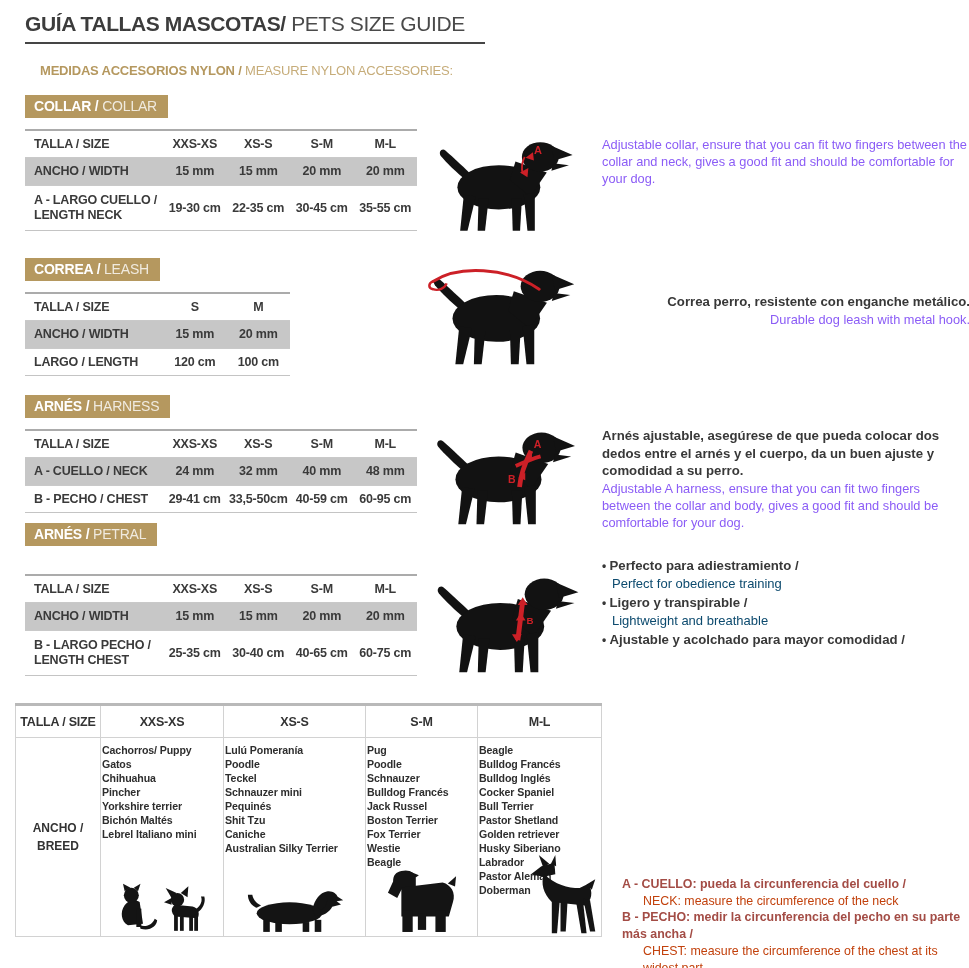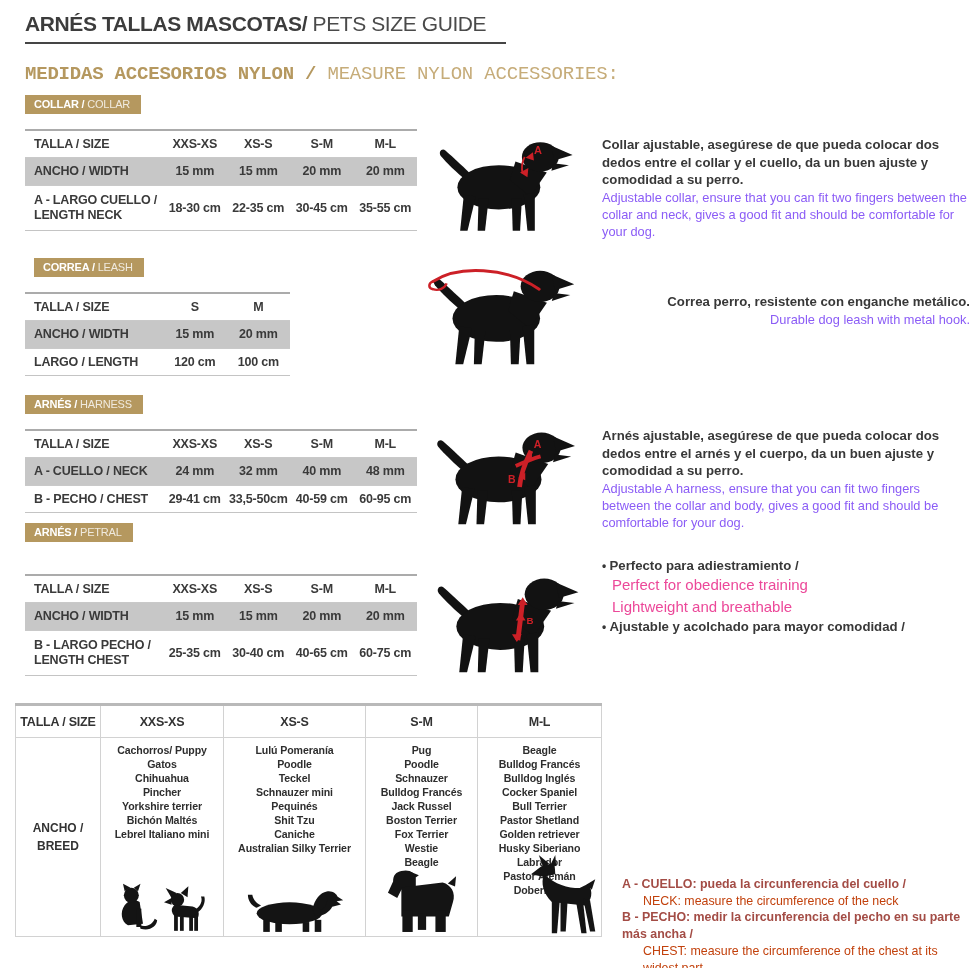--- a/index.html
+++ b/index.html
@@ -13,26 +13,26 @@
     position:relative;width:969px;height:968px;background:#ffffff;overflow:hidden;
     font-family:"Liberation Sans", sans-serif;color:#3a3a3a;
   }
   
   .title{
     position:absolute;left:25px;top:12px;font-size:21px;letter-spacing:-0.4px;
     border-bottom:2px solid #454545;padding:0 20px 6px 0;white-space:nowrap;color:#3c3c3c;
   }
   .title .es{font-weight:700;}
   .title .en{font-weight:400;color:#4a4a4a;}
-  .subtitle{position:absolute;left:25px;top:63px;font-size:19px;letter-spacing:-0.2px;white-space:nowrap;font-family:Liberation Mono, monospace;}
+  .subtitle{position:absolute;left:40px;top:63px;font-size:13px;letter-spacing:-0.2px;white-space:nowrap;}
   .subtitle .es{font-weight:700;color:var(--accent);}
   .subtitle .en{font-weight:400;color:#c6ac79;}
   
   .badge{
-    position:absolute;background:var(--accent);color:#fff;font-size:11px;
+    position:absolute;background:var(--accent);color:#fff;font-size:14px;
     padding:3px 11px 4px 9px;white-space:nowrap;letter-spacing:-0.2px;
   }
   .badge .es{font-weight:700;}
   .badge .en{font-weight:400;opacity:.8;}
   
   table.size-table{
     position:absolute;border-collapse:collapse;table-layout:fixed;
     border-top:2px solid #ababab;border-bottom:1px solid #c4c4c4;
     font-size:12.5px;letter-spacing:-0.2px;color:#3a3a3a;
   }
@@ -51,31 +51,31 @@
   .mark{fill:var(--red);}
   .mark-stroke{stroke:var(--red);fill:none;}
   .mark text{font-family:"Liberation Sans",sans-serif;font-weight:700;fill:var(--red);}
   
   .desc{position:absolute;width:368px;line-height:1.34;}
   .desc .es{font-weight:700;font-size:13.2px;color:#383838;}
   .desc .en{font-weight:400;font-size:12.8px;color:#8b5cf6;}
   .bullets{position:absolute;width:368px;line-height:1.32;}
   .b-es{font-weight:700;font-size:13.2px;color:#383838;}
   .b-es::before{content:"• ";font-size:12px;}
-  .b-en{font-weight:400;font-size:15px;color:#ec4899;padding-left:10px;margin-bottom:2px;}
+  .b-en{font-weight:400;font-size:13px;color:#0c4a6e;padding-left:10px;margin-bottom:2px;}
   
   table.breed-table{
     position:absolute;border-collapse:collapse;table-layout:fixed;
     border-top:3px solid #b9b9b9;font-size:12.5px;color:#333;
   }
   table.breed-table td,table.breed-table th{border:1px solid #d2d2d2;}
   table.breed-table th{font-weight:700;height:29px;letter-spacing:-0.2px;font-size:12.5px;}
   td.raza{vertical-align:middle;text-align:center;font-weight:700;font-size:12px;line-height:1.5;}
   td.breed-cell{position:relative;vertical-align:top;height:196px;}
-  .breeds{padding-top:5px;text-align:center;font-weight:700;font-size:10.6px;line-height:1.32;letter-spacing:-0.1px;color:#2e2e2e;}
+  .breeds{padding-top:5px;text-align:left;font-weight:700;font-size:10.6px;line-height:1.32;letter-spacing:-0.1px;color:#2e2e2e;}
   .sil{position:absolute;bottom:3px;left:0;right:0;display:flex;justify-content:center;align-items:flex-end;gap:6px;}
   .sil svg{display:block;}
   .sil-fill{fill:#141414;}
   td.ml .sil{justify-content:flex-end;padding-right:4px;bottom:0;}
   
   .notes{position:absolute;left:622px;top:876px;width:345px;font-size:12.4px;line-height:1.35;color:var(--noteRed);}
   .note-es{font-weight:700;}
   .note-en{font-weight:400;padding-left:21px;color:#c2410c;}
 </style>
 </head>
@@ -94,21 +94,21 @@
       <path d="M52 72 L63 72 L59 107 L51 107 Z"></path>
       <path d="M88 72 L99 72 L97 107 L89 107 Z"></path>
       <path d="M101 68 L113 66 L113 107 L105 107 Z"></path>
     </g>
   </symbol>
 </svg>
 
 <div class="page">
 
   <div class="title">
-    <span class="es">ARNÉS TALLAS MASCOTAS/</span><span class="en"> PETS SIZE GUIDE</span>
+    <span class="es">GUÍA TALLAS MASCOTAS/</span><span class="en"> PETS SIZE GUIDE</span>
   </div>
   <div class="subtitle">
     <span class="es">MEDIDAS ACCESORIOS NYLON /</span><span class="en"> MEASURE NYLON ACCESSORIES:</span>
   </div>
 
   <div class="badge" style="left:25px;top:95px;">
     <span class="es">COLLAR /</span><span class="en"> COLLAR</span>
   </div>
   <table class="size-table" style="left:25px;top:129px;width:392px;">
     <colgroup>
@@ -128,44 +128,43 @@
     </tr>
     <tr class="shaded">
       <td class="lbl">ANCHO / WIDTH</td>
       <td>15 mm</td>
       <td>15 mm</td>
       <td>20 mm</td>
       <td>20 mm</td>
     </tr>
     <tr>
       <td class="lbl" style="height:32px;">A - LARGO CUELLO / LENGTH NECK</td>
-      <td>18-30 cm</td>
+      <td>19-30 cm</td>
       <td>22-35 cm</td>
       <td>30-45 cm</td>
       <td>35-55 cm</td>
     </tr>
   </tbody>
     </table>
   <div class="dogbox" style="left:425px;top:132px;width:168px;height:106px;">
     <svg viewBox="0 0 170 115">
       <use href="#dog"></use>
       <g class="mark">
         <path class="mark-stroke" stroke-width="2" d="M102 27 C99 33 98 39 100 45"></path>
         <path d="M103 28 l8 -6 l1 9 z"></path>
         <path d="M97 44 l9 -5 l-1 10 z"></path>
         <text x="112" y="24" font-size="12">A</text>
       </g>
     </svg>
   </div>
   <div class="desc" style="left:602px;top:136px;">
-    <div class="es">Collar ajustable, asegúrese de que pueda colocar dos dedos entre el collar y el cuello, da un buen ajuste y comodidad a su perro.</div>
     <div class="en">Adjustable collar, ensure that you can fit two fingers between the collar and neck, gives a good fit and should be comfortable for your dog.</div>
   </div>
 
-  <div class="badge" style="left:34px;top:258px;">
+  <div class="badge" style="left:25px;top:258px;">
     <span class="es">CORREA /</span><span class="en"> LEASH</span>
   </div>
   <table class="size-table" style="left:25px;top:292px;width:265px;">
     <colgroup>
         <col class="c-label">
         <col class="c-val">
         <col class="c-val">
       </colgroup>
     <tbody>
         <tr>
@@ -295,20 +294,21 @@
         <path d="M92 38 l5 -8 l5 8 z"></path>
         <path d="M90 54 l5 -8 l5 8 z"></path>
         <path d="M86 68 l5 8 l5 -8 z"></path>
         <text x="101" y="58" font-size="10">B</text>
       </g>
     </svg>
   </div>
   <div class="bullets" style="left:602px;top:557px;">
     <div class="b-es">Perfecto para adiestramiento /</div>
     <div class="b-en">Perfect for obedience training</div>
+    <div class="b-es">Ligero y transpirable /</div>
     <div class="b-en">Lightweight and breathable</div>
     <div class="b-es">Ajustable y acolchado para mayor comodidad /</div>
   </div>
 
   <table class="breed-table" style="left:15px;top:703px;width:586px;">
     <colgroup>
       <col style="width:85px">
         <col style="width:123px">
         <col style="width:142px">
         <col style="width:112px">

